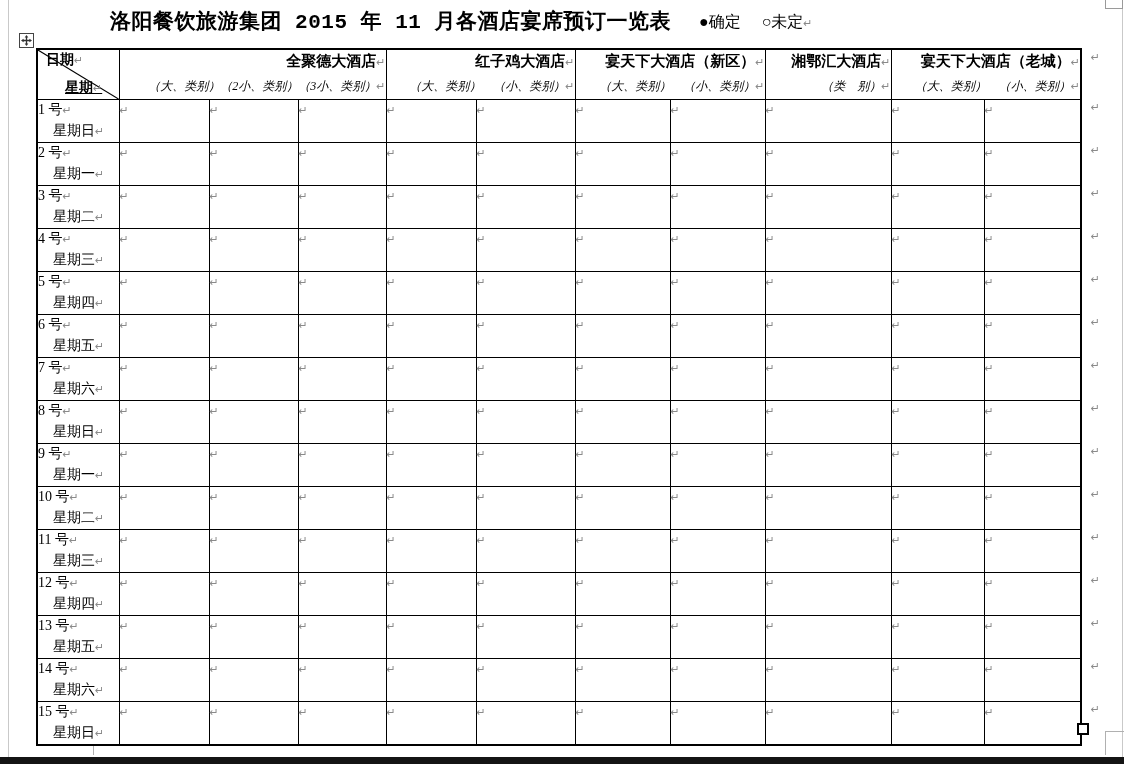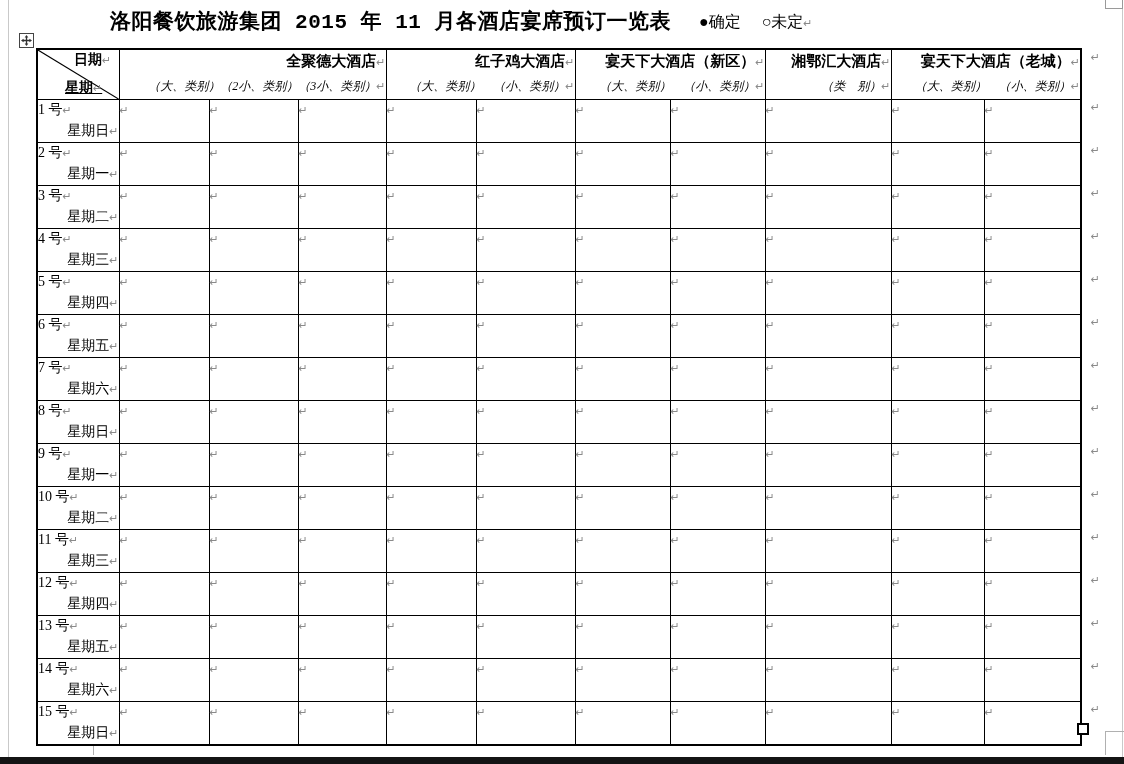--- a/index.html
+++ b/index.html
@@ -24,29 +24,29 @@
   .legend{position:absolute;left:690px;top:12px;font-size:16px;white-space:nowrap;margin-left:9px;}
   .legend .lg-pending{margin-left:21px;}
   
   .pmark{color:#8a8a8a;font-size:11px;font-family:"DejaVu Sans",sans-serif;font-weight:normal;}
   
   table.sheet{position:absolute;left:36px;top:48px;border-collapse:collapse;table-layout:fixed;border:2px solid #000;background:#fff;}
   table.sheet td{border:1px solid #000;padding:0;vertical-align:top;position:relative;}
   
   td.corner-cell{height:43px;}
   .corner-cell svg{position:absolute;left:0;top:0;width:100%;height:100%;}
-  .corner-date{position:absolute;left:8px;top:1px;font-size:14px;font-weight:bold;line-height:18px;white-space:nowrap;margin-left:28px;}
+  .corner-date{position:absolute;left:8px;top:1px;font-size:14px;font-weight:bold;line-height:18px;white-space:nowrap;}
   .corner-week{position:absolute;left:27px;bottom:1px;font-size:14px;font-weight:bold;line-height:18px;white-space:nowrap;text-decoration:underline;}
   td.group-cell{text-align:right;}
   .group-name{font-size:15px;font-weight:bold;line-height:22px;white-space:nowrap;}
   .group-sub{font-size:12px;line-height:25px;white-space:nowrap;font-style:italic;}
   
   tr.data-row{height:42.45px;margin-left:16px;}
   td.date-cell{font-size:14px;line-height:20px;padding:1px 0 0 4px;white-space:nowrap;}
-  td.date-cell .week-line{padding-left:15px;text-align:right;}
+  td.date-cell .week-line{padding-left:15px;}
   td.booking-cell{padding:2px 0 0 5px;}
   .eor{position:absolute;right:-20px;top:1px;}
   
   .move-handle{position:absolute;left:19px;top:33px;width:13px;height:13px;border:1px solid #444;background:#fff;cursor:move;}
   .move-handle svg{display:block;margin:1px;}
   .resize-handle{position:absolute;left:1077px;top:723px;width:8px;height:8px;border:2px solid #000;background:#fff;}
 </style>
 </head>
 <body>
 

